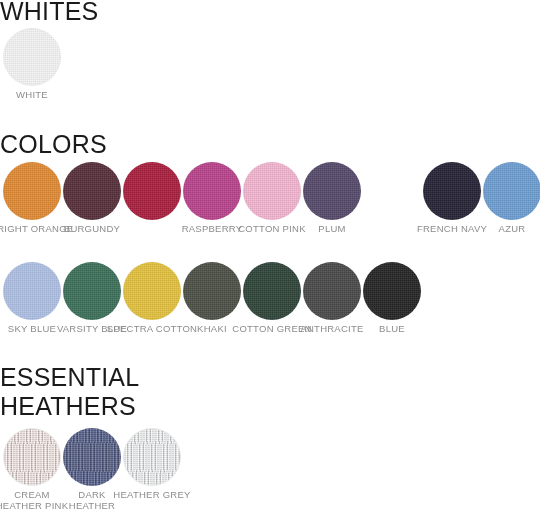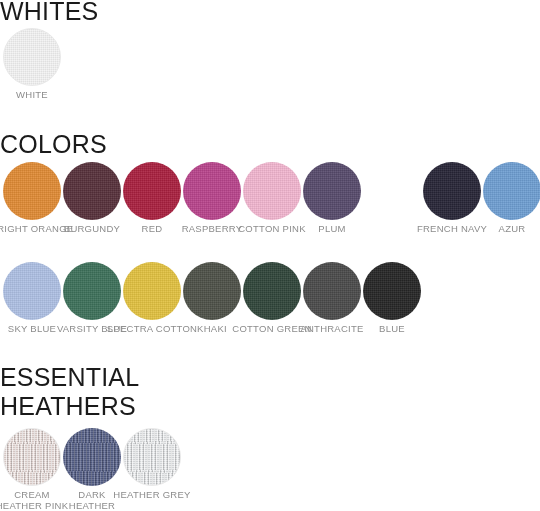--- a/index.html
+++ b/index.html
@@ -97,21 +97,20 @@
       <div class="cell" style="left: 2px;">
         <div class="dot" style="background-color: rgb(224, 138, 52);"></div>
         <div class="label">BRIGHT ORANGE</div>
       </div>
       <div class="cell" style="left: 62px;">
         <div class="dot" style="background-color: rgb(86, 48, 58);"></div>
         <div class="label">BURGUNDY</div>
       </div>
       <div class="cell" style="left: 122px;">
         <div class="dot" style="background-color: rgb(169, 31, 62);"></div>
-        <div class="label">RED</div>
       </div>
       <div class="cell" style="left: 182px;">
         <div class="dot" style="background-color: rgb(184, 67, 139);"></div>
         <div class="label">RASPBERRY</div>
       </div>
       <div class="cell" style="left: 242px;">
         <div class="dot" style="background-color: rgb(242, 182, 208);"></div>
         <div class="label">COTTON PINK</div>
       </div>
       <div class="cell" style="left: 302px;">

